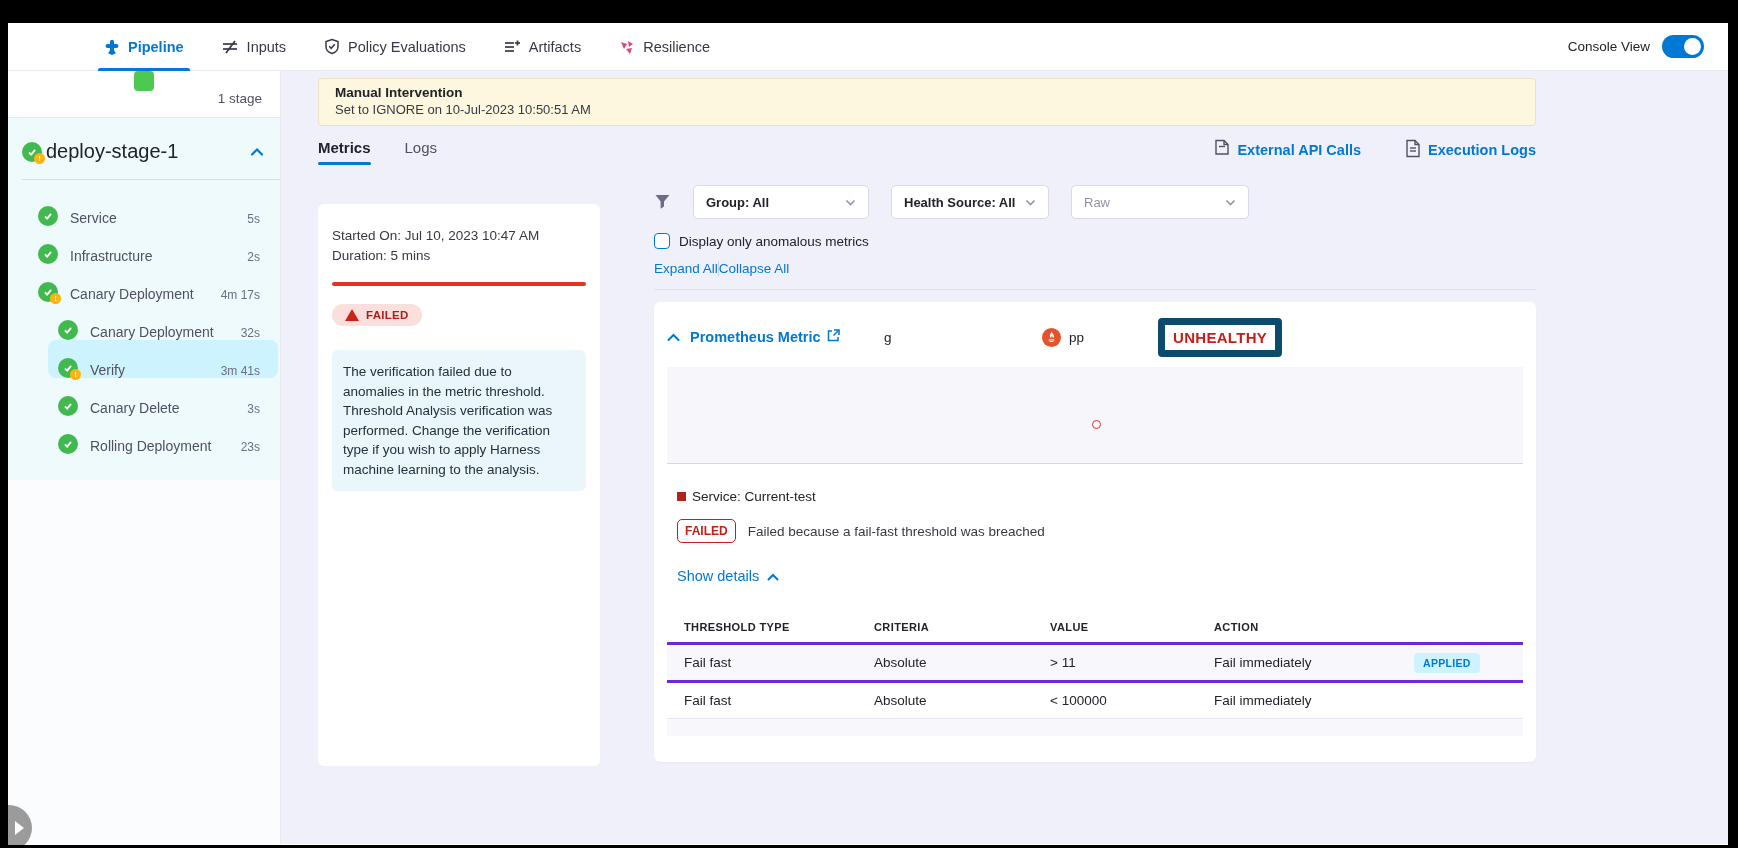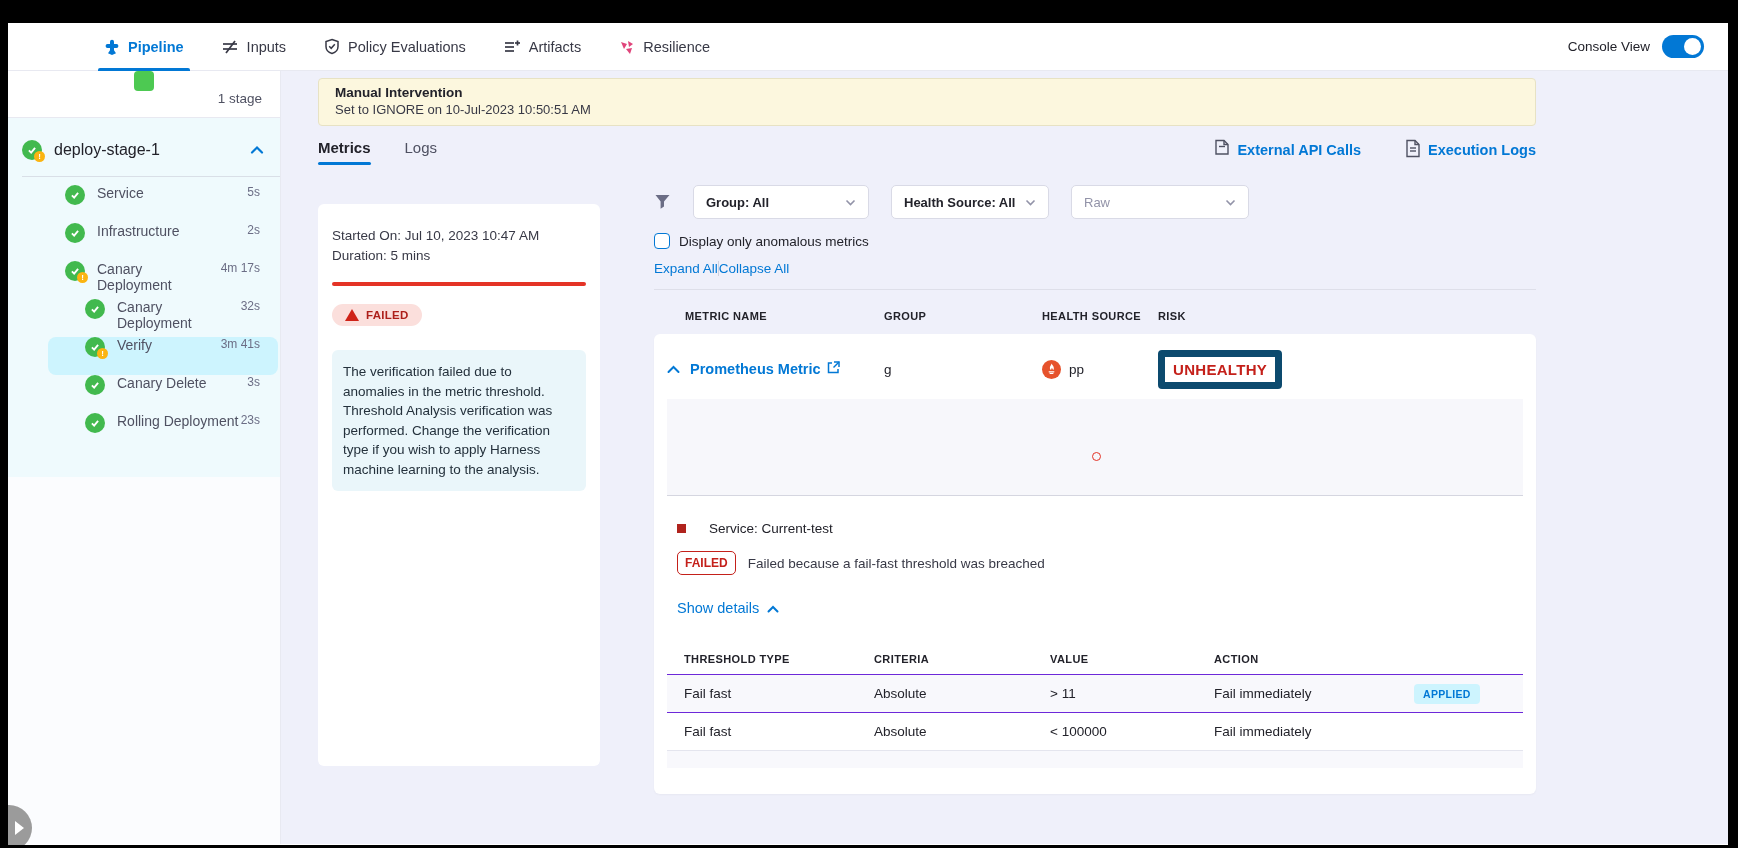--- a/index.html
+++ b/index.html
@@ -29,24 +29,24 @@
   .sidebar { width:273px; background:#FBFCFE; border-right:1px solid #E8E9F1; position:relative; }
   .main { flex:1; background:#EFF0FA; overflow:hidden; }
 
   
   .sb-header { height:47px; background:#fff; border-bottom:1px solid #E8E9F1;
                display:flex; align-items:center; padding:0 18px;flex-direction:column; }
   .stage-square { width:20px; height:20px; border-radius:4px; background:#4DC952; }
   .stage-count { margin-left:auto; font-size:13.5px; color:#4F5162; }
   .stage-tree { background:#EFFAFD; padding:6px 0 26px; }
   .stage-row { display:flex; align-items:center; padding:16px 16px 14px 14px; cursor:pointer; }
-  .stage-name { font-size:16px; color:#22222A; margin-left:12px; }
+  .stage-name { font-size:20px; color:#22222A; margin-left:4px; }
   .stage-row .chev { margin-left:auto; display:flex; }
   .tree-divider { height:1px; background:#D9DFE7; margin:2px 0 8px 14px; }
-  .step { position:relative; display:flex; align-items:flex-start; height:38px; cursor:pointer;padding-left:27px; }
+  .step { position:relative; display:flex; align-items:flex-end; height:38px; cursor:pointer; }
   .step > * { position:relative; z-index:1; }
   .step.selected::before { content:''; position:absolute; left:40px; right:2px; top:0; bottom:0;
                            background:#CDF4FE; border-radius:8px; z-index:0; }
   .step .status-icon { margin-left:30px; }
   .step.indent-1 .status-icon { margin-left:50px; }
   .step-label { font-size:14px; color:#4F5162; margin-left:12px; }
   .step-duration { margin-left:auto; margin-right:20px; font-size:12px; color:#6B6D85; }
   .status-icon { position:relative; width:20px; height:20px; border-radius:50%;
                  background:#42B94E; display:flex; align-items:center; justify-content:center; flex:none; }
   .status-icon.warn::after { content:'!'; position:absolute; right:-3px; bottom:-2px;
@@ -125,35 +125,35 @@
   .prom { width:19px; height:19px; border-radius:50%; background:#E6522C; display:flex;
           align-items:center; justify-content:center; }
   .risk-badge { display:inline-block; border:7px solid #0c4a6e; color:#C4201A; font-size:15px;
                 font-weight:bold; letter-spacing:.3px; padding:4px 8px; border-radius:4px; background:#fff; }
 
   .chart-box { margin-top:8px; height:97px; background:#F7F7FB; border-bottom:1px solid #D5D6E0;
                position:relative; }
   .chart-point { position:absolute; width:9px; height:9px; border:1.5px solid #E43326;
                  border-radius:50%; background:transparent; }
 
-  .legend-row { margin-top:25px; display:flex; align-items:center; gap:23px; padding-left:10px; }
+  .legend-row { margin-top:25px; display:flex; align-items:center; gap:6px; padding-left:10px; }
   .legend-swatch { width:9px; height:9px; background:#B0231D; }
   .legend-text { font-size:13.5px; color:#22222A; }
   .fail-row { margin-top:15px; display:flex; align-items:center; gap:12px; padding-left:10px; }
   .fail-outline { border:1px solid #C4201A; color:#C4201A; font-size:12px; font-weight:bold;
                   padding:4px 7px; border-radius:5px; }
   .fail-msg { font-size:13.5px; color:#383946; }
   .details-row { margin-top:25px; padding-left:10px; display:flex; align-items:center; gap:8px;
                  color:#0278D5; font-size:14.5px; cursor:pointer; }
 
   .grid-thresh { display:grid; grid-template-columns:190px 176px 164px 1fr 92px; align-items:center;
                  padding:0 17px; }
   .t-headers { margin-top:28px; height:30px; }
   .t-headers .hdr { font-size:11px; font-weight:bold; color:#22222A; letter-spacing:.4px; }
-  .t-row { height:38px; border-top:1px solid #6d28d9; font-size:13.5px; color:#22222A; }
+  .t-row { height:38px; border-top:3px solid #6d28d9; font-size:13.5px; color:#22222A; }
   .t-row.shade { background:#F8F8FC; }
   .applied-badge { display:inline-block; background:#CDF4FE; color:#0278D5; font-size:10.5px;
                    font-weight:bold; letter-spacing:.3px; padding:4px 9px; border-radius:4px; }
   .t-strip { height:18px; background:#F8F8FC; border-top:1px solid #E4E5EE; }
   .card-foot { height:26px; background:#fff; border-radius:0 0 6px 6px; }
 </style>
 </head>
 <body>
 
 <div class="frame">
@@ -406,26 +406,20 @@
             </div>
 
             <div class="expand-row">
               <span class="blue-link">Expand All</span>
               <span class="vsep"></span>
               <span class="blue-link">Collapse All</span>
             </div>
 
             <div class="h-divider"></div>
 
-            <div class="grid-metrics m-headers">
-              <span class="hdr">METRIC NAME</span>
-              <span class="hdr">GROUP</span>
-              <span class="hdr">HEALTH SOURCE</span>
-              <span class="hdr">RISK</span>
-            </div>
 
             <div class="metric-card">
               <div class="grid-metrics metric-row">
                 <div class="metric-name-cell">
                   <span>
                     <svg width="13" height="9" viewBox="0 0 13 9">
                         <polyline points="1.5,7 6.5,2 11.5,7" stroke="#0278D5" stroke-width="2" fill="none" stroke-linecap="round"></polyline>
                       </svg>
                   </span>
                   <span class="metric-link">

